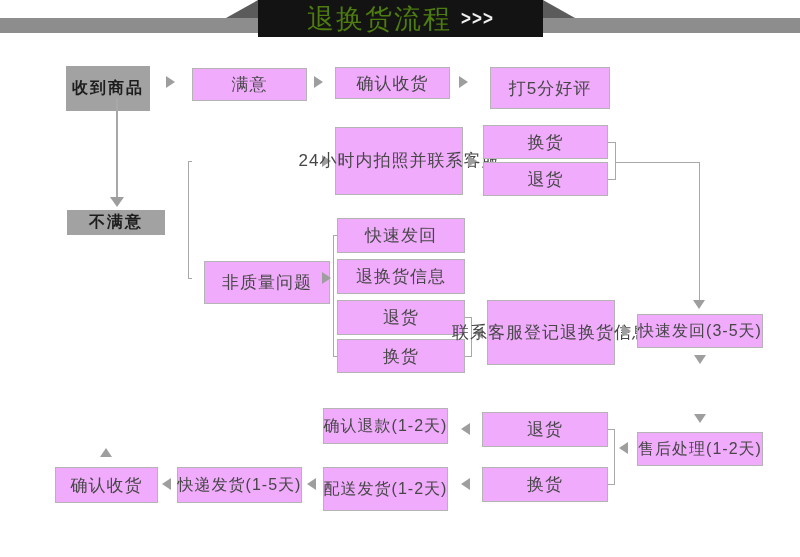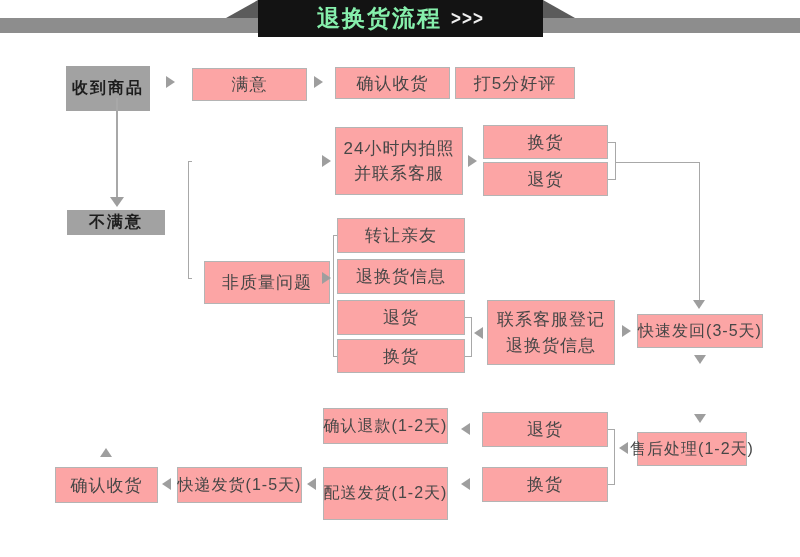--- a/index.html
+++ b/index.html
@@ -5,30 +5,30 @@
   html,body{margin:0;padding:0;background:#fff;}
   .stage{position:relative;width:800px;height:557px;background:#ffffff;overflow:hidden;
          font-family:"Liberation Sans","DejaVu Sans",sans-serif;}
   
   .strip{position:absolute;left:0;top:18px;width:800px;height:15px;background:#8d8d8d;}
   .fold{position:absolute;width:0;height:0;}
   .fold.lf{left:226px;top:0;border-bottom:18px solid #5b5b5b;border-left:32px solid transparent;}
   .fold.rf{left:543px;top:0;border-bottom:18px solid #5b5b5b;border-right:32px solid transparent;}
   .banner{position:absolute;left:258px;top:0;width:285px;height:37px;background:#131313;
           display:flex;align-items:center;justify-content:center;gap:9px;}
-  .banner .t{color:#86efac;font-size:23px;font-weight:bold;letter-spacing:2px;}
+  .banner .t{color:#4d7c0f;font-size:27px;font-weight:normal;letter-spacing:2px;}
   .banner .c{color:#efefef;font-size:17px;font-weight:bold;letter-spacing:1px;transform:scaleY(1.15);}
   
-  .box{position:absolute;background:#fca5a5;border:1px solid #b4b4b4;box-sizing:border-box;
+  .box{position:absolute;background:#f0abfc;border:1px solid #b4b4b4;box-sizing:border-box;
        display:flex;align-items:center;justify-content:center;
        font-size:17px;color:#474747;letter-spacing:1px;white-space:nowrap;}
   .gbox{position:absolute;background:#a2a2a2;box-sizing:border-box;
         display:flex;align-items:center;justify-content:center;
         font-size:16px;font-weight:bold;color:#1d1d1d;letter-spacing:2px;white-space:nowrap;}
-  .col{flex-direction:column;line-height:1.5;}
+  .col{line-height:1.5;}
   .col .line{display:block;text-align:left;}
   
   .ln{position:absolute;background:#a8a8a8;}
   .tri{position:absolute;width:0;height:0;}
   .tri.r{border-top:6px solid transparent;border-bottom:6px solid transparent;border-left:9px solid #9e9e9e;}
   .tri.l{border-top:6px solid transparent;border-bottom:6px solid transparent;border-right:9px solid #9e9e9e;}
   .tri.u{border-left:6px solid transparent;border-right:6px solid transparent;border-bottom:9px solid #9e9e9e;}
   .tri.d{border-left:6px solid transparent;border-right:6px solid transparent;border-top:9px solid #9e9e9e;}
   .tri.bigd{border-left:7px solid transparent;border-right:7px solid transparent;border-top:10px solid #9e9e9e;}
 </style>
@@ -44,21 +44,21 @@
     <span class="t">退换货流程</span>
     <span class="c">&gt;&gt;&gt;</span>
   </div>
 
   <div class="gbox" style="left:66px;top:66px;width:84px;height:45px">收到商品</div>
   <div class="tri r" style="left:166px;top:76px"></div>
   <div class="box" style="left:192px;top:68px;width:115px;height:33px">满意</div>
   <div class="tri r" style="left:314px;top:76px"></div>
   <div class="box" style="left:335px;top:67px;width:115px;height:32px">确认收货</div>
   <div class="tri r" style="left:459px;top:76px"></div>
-  <div class="box" style="left:455px;top:67px;width:120px;height:32px">打5分好评</div>
+  <div class="box" style="left:490px;top:67px;width:120px;height:42px">打5分好评</div>
 
   <div class="ln" style="left:116px;top:98px;width:2px;height:100px"></div>
   <div class="tri bigd" style="left:110px;top:197px"></div>
   <div class="gbox" style="left:67px;top:210px;width:98px;height:25px">不满意</div>
 
   <div class="tri r" style="left:322px;top:155px"></div>
   <div class="box col" style="left:335px;top:127px;width:128px;height:68px;justify-content:center">
     <span class="line">24小时内拍照</span>
     <span class="line">并联系客服</span>
   </div>
@@ -78,52 +78,52 @@
   <div class="ln" style="left:188px;top:161px;width:1px;height:117px"></div>
   <div class="ln" style="left:188px;top:278px;width:4px;height:1px"></div>
 
   <div class="box" style="left:204px;top:261px;width:126px;height:43px">非质量问题</div>
   <div class="tri r" style="left:322px;top:272px"></div>
 
   <div class="ln" style="left:333px;top:235px;width:1px;height:121px"></div>
   <div class="ln" style="left:333px;top:235px;width:5px;height:1px"></div>
   <div class="ln" style="left:333px;top:356px;width:5px;height:1px"></div>
 
-  <div class="box" style="left:337px;top:218px;width:128px;height:35px">转让亲友</div>
+  <div class="box" style="left:337px;top:218px;width:128px;height:35px">快速发回</div>
   <div class="box" style="left:337px;top:259px;width:128px;height:35px">退换货信息</div>
   <div class="box" style="left:337px;top:300px;width:128px;height:35px">退货</div>
   <div class="box" style="left:337px;top:339px;width:128px;height:34px">换货</div>
 
   <div class="ln" style="left:465px;top:317px;width:6px;height:1px"></div>
   <div class="ln" style="left:465px;top:356px;width:6px;height:1px"></div>
   <div class="ln" style="left:471px;top:317px;width:1px;height:40px"></div>
   <div class="tri l" style="left:474px;top:327px"></div>
 
   <div class="box col" style="left:487px;top:300px;width:128px;height:65px">
     <span style="text-align:center">联系客服登记</span>
     <span style="text-align:center">退换货信息</span>
   </div>
   <div class="tri r" style="left:622px;top:325px"></div>
 
   <div class="box" style="left:637px;top:314px;width:126px;height:34px;font-size:16px">快速发回(3-5天)</div>
   <div class="tri d" style="left:694px;top:355px"></div>
   <div class="tri d" style="left:694px;top:414px"></div>
-  <div class="box" style="left:637px;top:432px;width:110px;height:34px;font-size:16px">售后处理(1-2天)</div>
+  <div class="box" style="left:637px;top:432px;width:126px;height:34px;font-size:16px">售后处理(1-2天)</div>
   <div class="tri l" style="left:619px;top:442px"></div>
 
   <div class="ln" style="left:608px;top:429px;width:6px;height:1px"></div>
   <div class="ln" style="left:608px;top:484px;width:6px;height:1px"></div>
   <div class="ln" style="left:614px;top:429px;width:1px;height:56px"></div>
 
   <div class="box" style="left:482px;top:412px;width:126px;height:35px">退货</div>
   <div class="tri l" style="left:461px;top:423px"></div>
   <div class="box" style="left:323px;top:408px;width:125px;height:36px;font-size:16px">确认退款(1-2天)</div>
 
   <div class="box" style="left:482px;top:467px;width:126px;height:35px">换货</div>
   <div class="tri l" style="left:461px;top:478px"></div>
-  <div class="box" style="left:323px;top:467px;width:125px;height:53px;font-size:16px">配送发货(1-2天)</div>
+  <div class="box" style="left:323px;top:467px;width:125px;height:44px;font-size:16px">配送发货(1-2天)</div>
   <div class="tri l" style="left:307px;top:478px"></div>
   <div class="box" style="left:177px;top:467px;width:125px;height:36px;font-size:16px">快递发货(1-5天)</div>
   <div class="tri l" style="left:162px;top:478px"></div>
   <div class="box" style="left:55px;top:467px;width:103px;height:36px">确认收货</div>
   <div class="tri u" style="left:100px;top:448px"></div>
 
 </div>
 
 </body></html>

